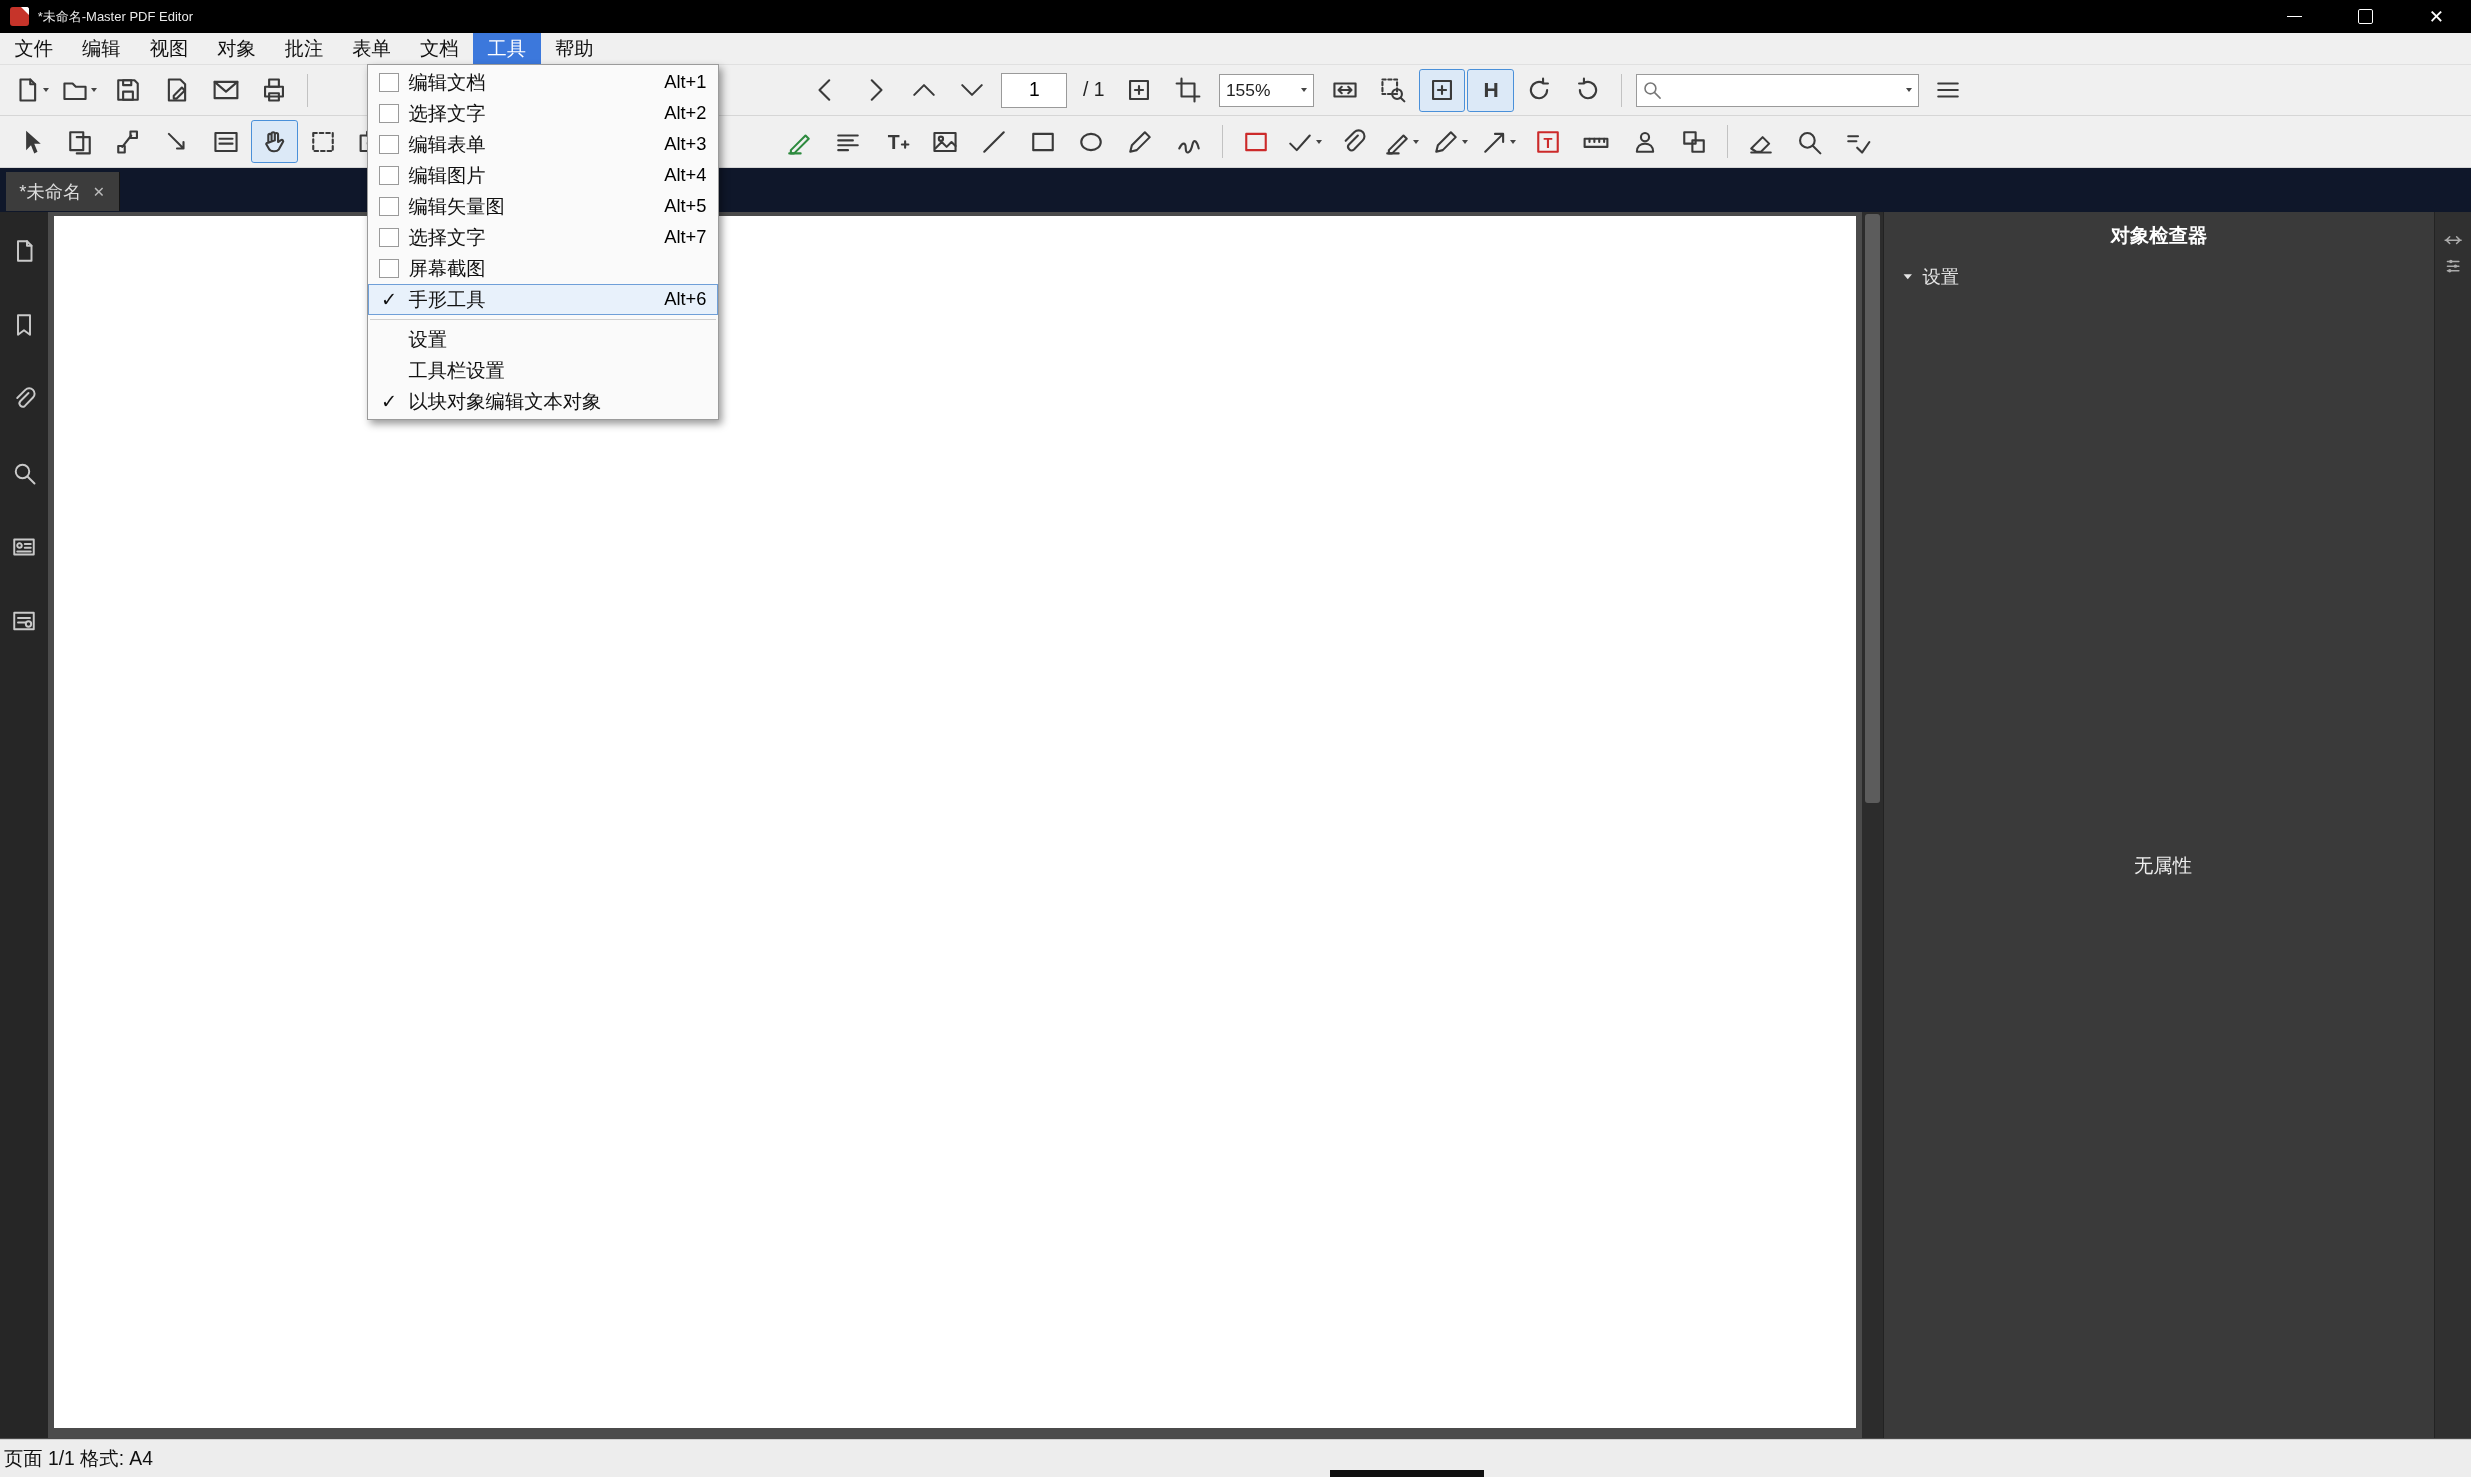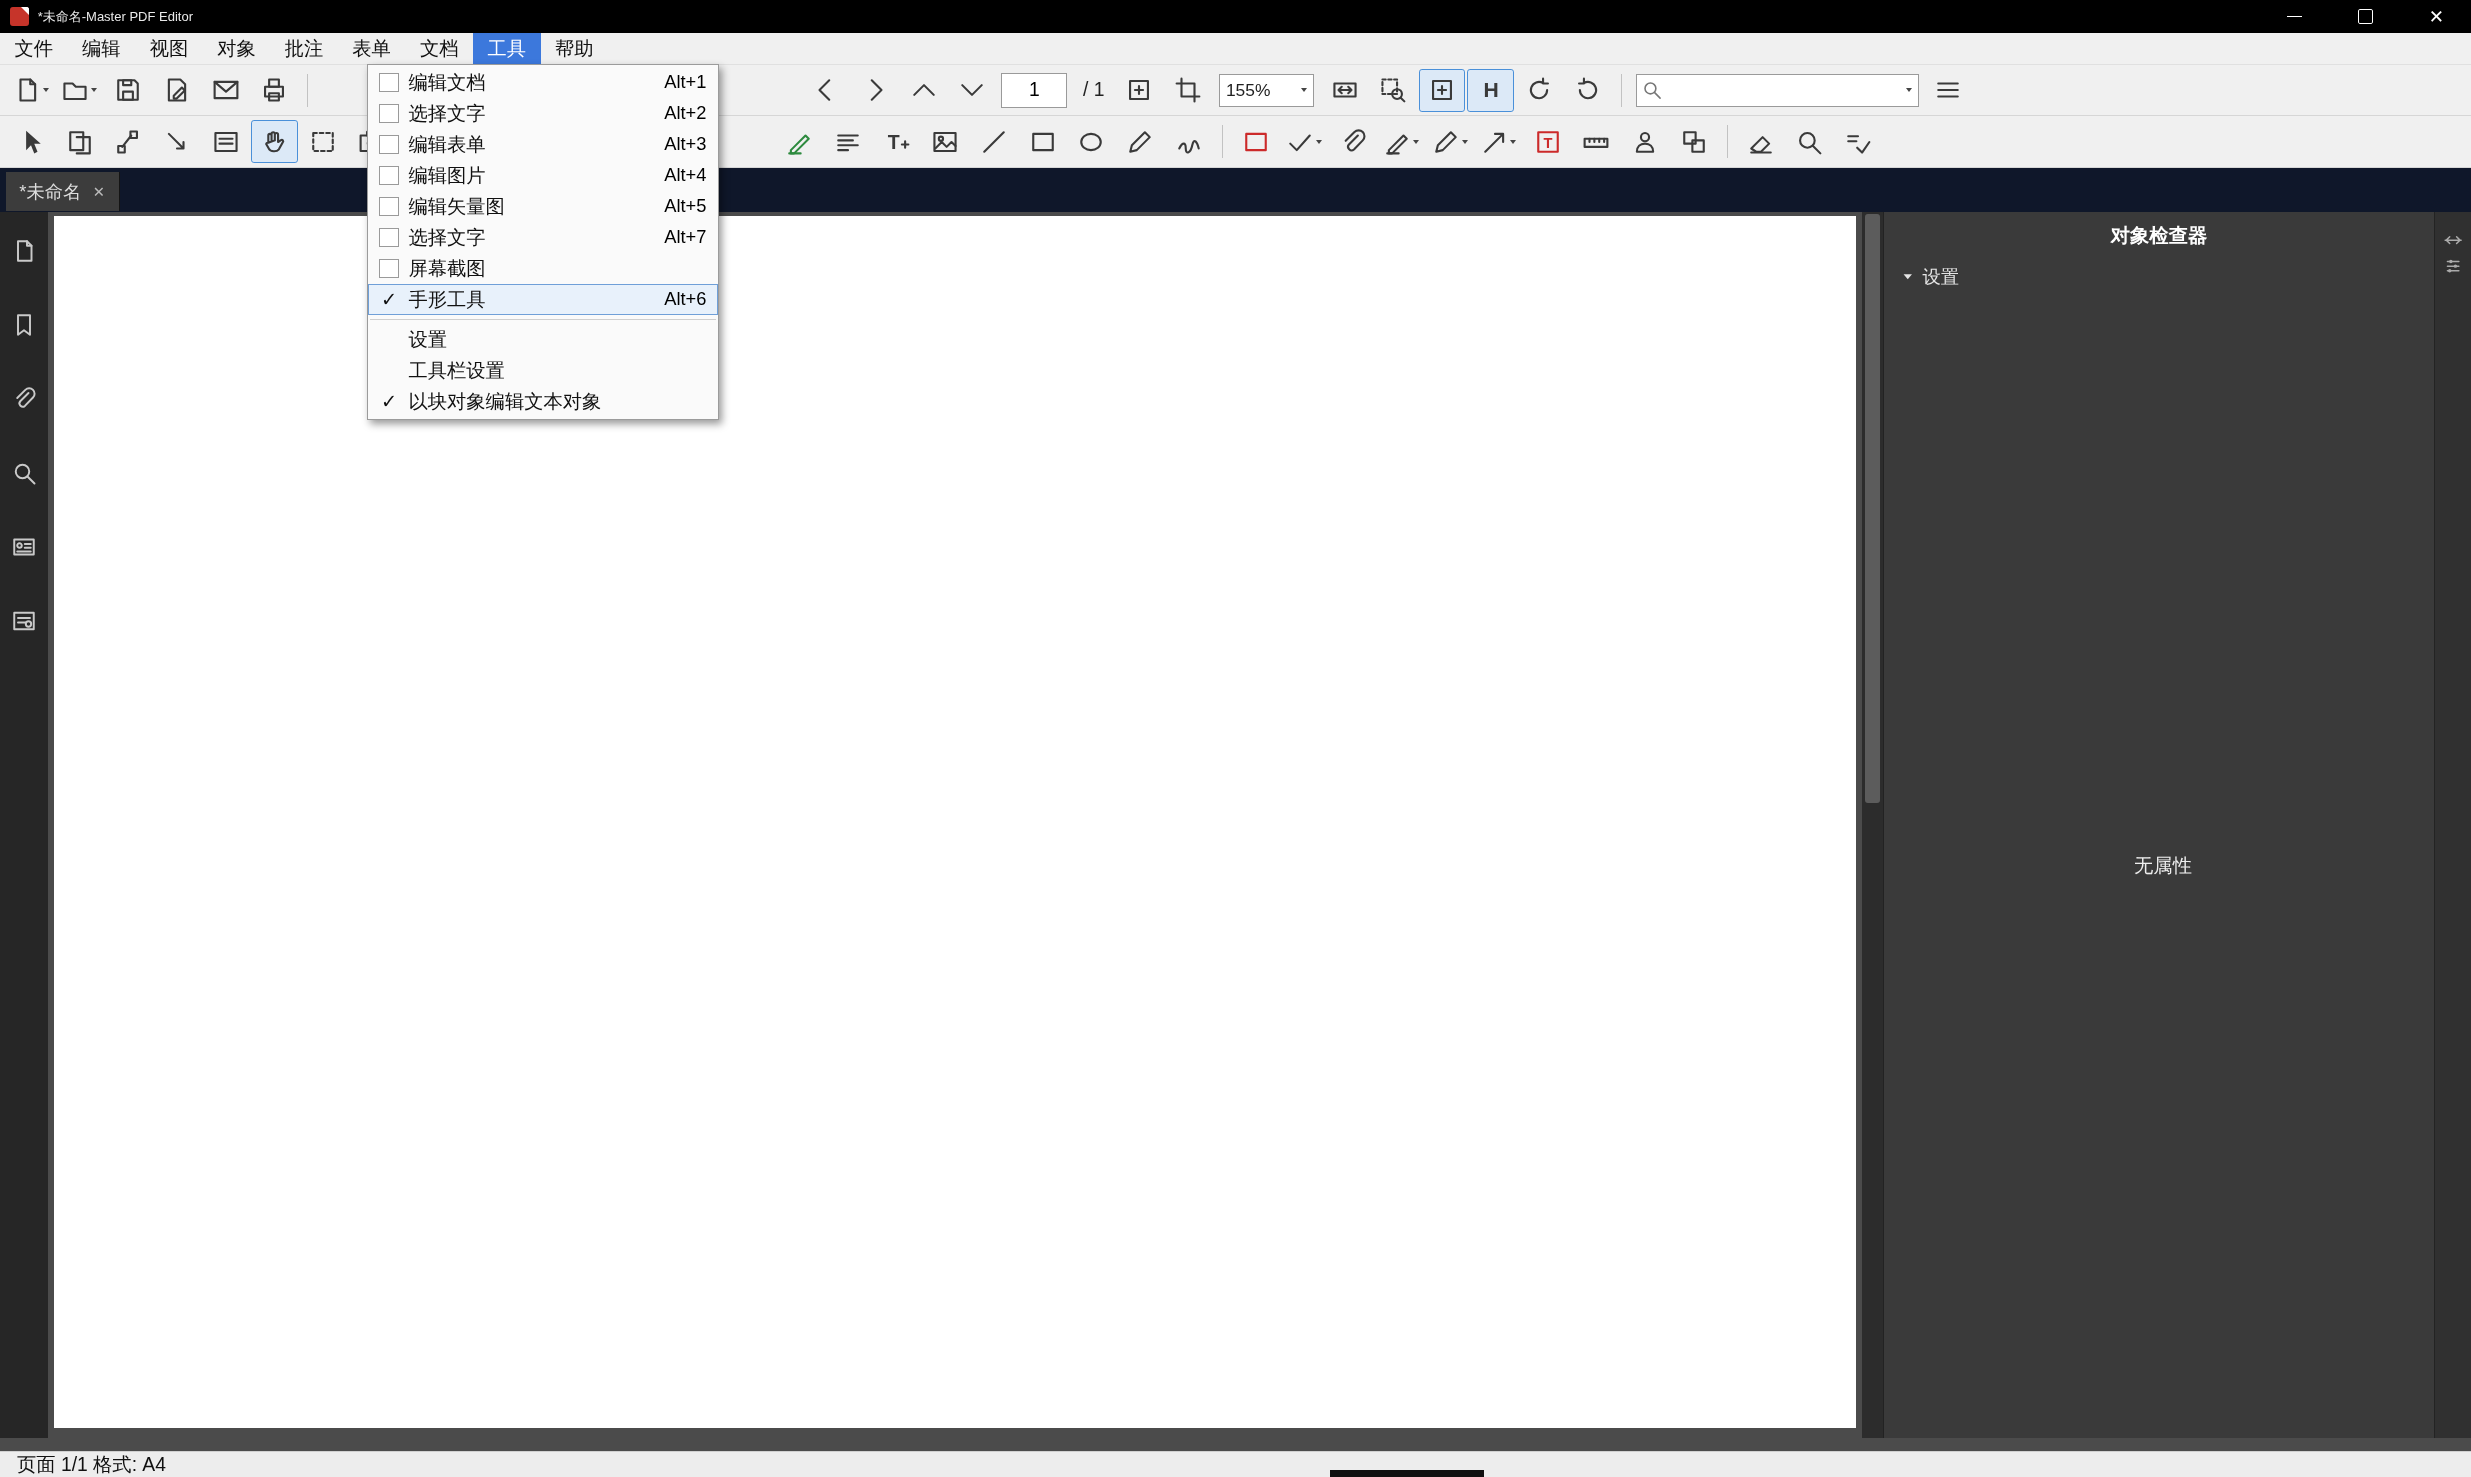--- a/index.html
+++ b/index.html
@@ -61,21 +61,21 @@
   .insp-title{text-align:center;padding-top:9.7px;font-size:19.3px;font-weight:bold;color:#fff}
   .insp-section{margin-top:15.4px;padding-left:17.4px;display:flex;align-items:center;gap:7.7px;font-size:18.3px;color:#e5e5e5}
   .insp-section .icon svg{width:13.5px;height:13.5px}
   .insp-empty{position:absolute;top:637px;left:8px;right:0;text-align:center;font-size:19.3px;color:#eee;line-height:1.8}
 
   .rightstrip{width:37px;background:#303030;display:flex;flex-direction:column;align-items:center;padding-top:19.3px;gap:7.7px;flex:0 0 auto;border-left:1px solid #232323}
   .rightstrip .icon{color:#aaa}
   .rightstrip .icon svg{width:18.3px;height:18.3px}
 
   
-  .statusbar{position:absolute;left:0;right:0;bottom:0;height:26px;background:#ededed;color:#111;font-size:19.3px;display:flex;align-items:center;padding-left:17px;border-top:1px solid #d0d0d0;box-sizing:border-box}
+  .statusbar{position:absolute;left:0;right:0;bottom:0;height:38px;background:#ededed;color:#111;font-size:19.3px;display:flex;align-items:center;padding-left:4px;border-top:1px solid #d0d0d0;box-sizing:border-box}
   .taskbar-hint{position:absolute;left:1330px;bottom:0;width:154px;height:6.8px;background:#101010}
 
   
   .dropdown{position:absolute;left:367px;top:64px;width:350px;background:#fafafa;border:1px solid #9b9b9b;box-shadow:2.9px 3.9px 7.7px rgba(0,0,0,.4);z-index:50;padding:1.9px 0}
   .m-item{height:31px;display:flex;align-items:center;padding:0 11.6px 0 7.7px;font-size:19.3px;color:#111}
   .m-item.highlight{background:#e8f1fb;outline:1px solid #6f9fd8;outline-offset:-1px}
   .m-check{width:27px;display:flex;align-items:center;justify-content:center;flex:0 0 auto}
   .m-box{width:17.4px;height:17.4px;border:1px solid #9a9a9a;background:#fff}
   .m-ck{font-size:19.3px;font-weight:bold;color:#111}
   .m-label{flex:1;margin-left:5.8px;white-space:nowrap}

